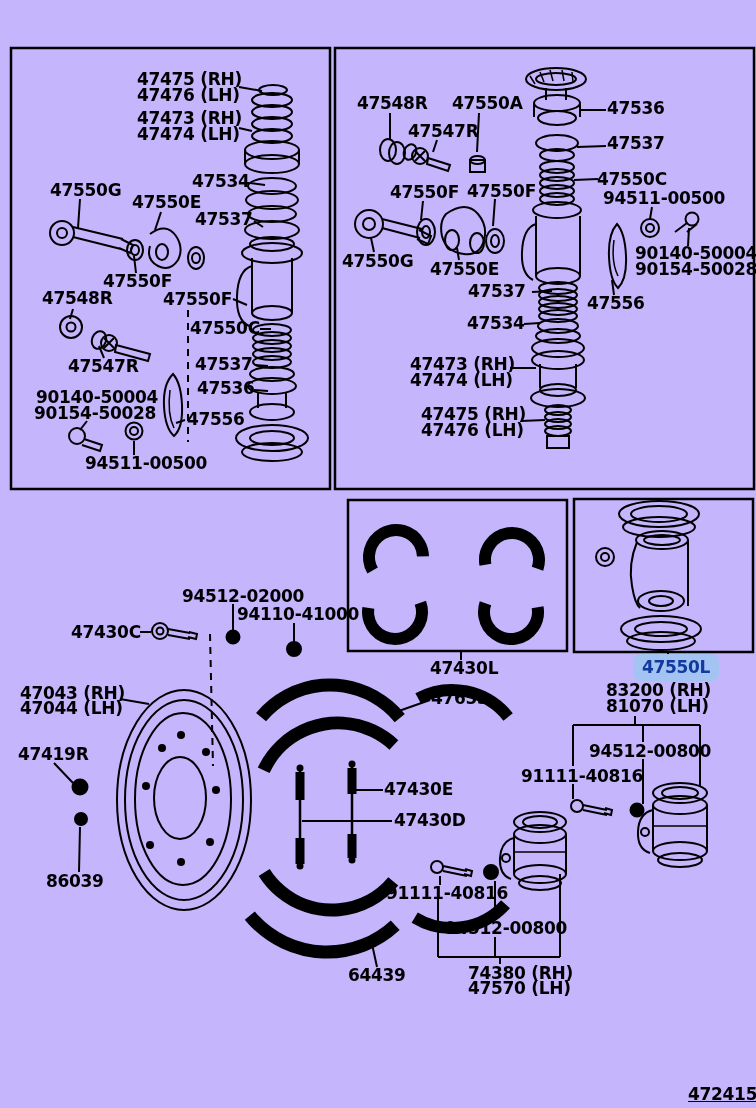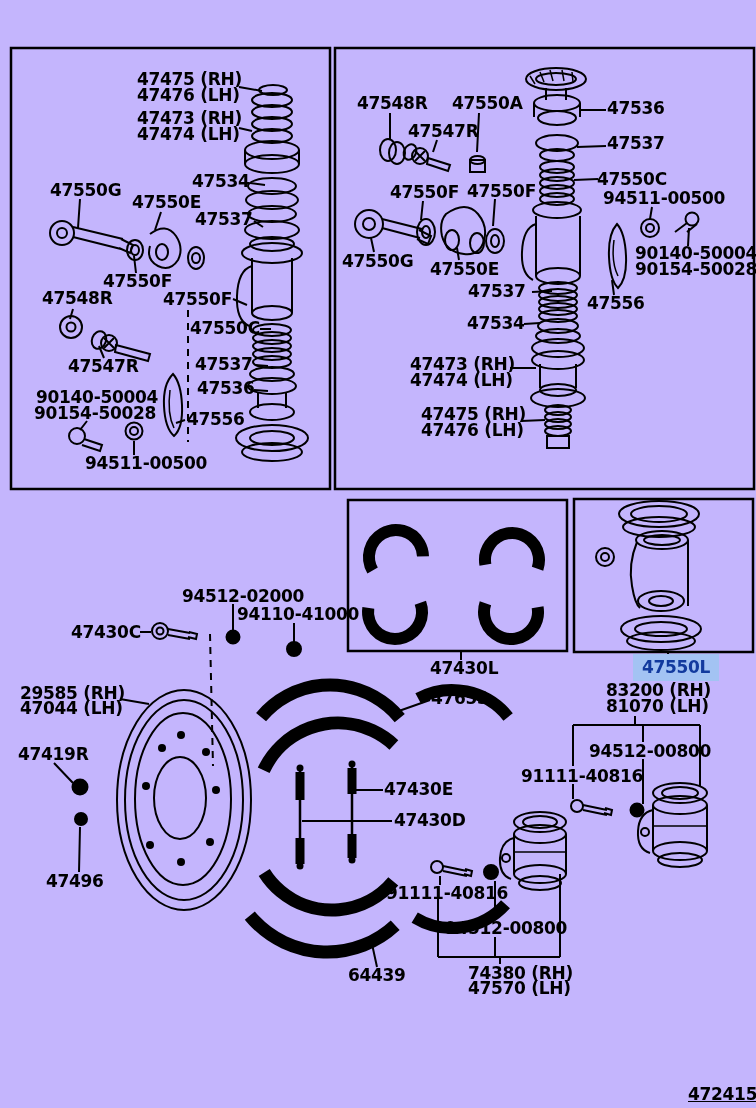--- a/index.html
+++ b/index.html
@@ -310,36 +310,36 @@
 <div class="lb" style="left:430px;top:262px">47550E</div>
 <div class="lb" style="left:468px;top:284px">47537</div>
 <div class="lb" style="left:587px;top:296px">47556</div>
 <div class="lb" style="left:467px;top:316px">47534</div>
 <div class="lb pair r" style="left:410px;top:357px">47473 (RH)</div>
 <div class="lb pair r" style="left:410px;top:373px">47474 (LH)</div>
 <div class="lb pair r" style="left:421px;top:407px">47475 (RH)</div>
 <div class="lb pair r" style="left:421px;top:423px">47476 (LH)</div>
 
 <div class="lb" style="left:430px;top:661px">47430L</div>
-<div class="hl" style="background-color: rgb(163, 195, 243); color: rgb(18, 58, 158);">47550L</div>
+<div class="hl" style="background-color: rgb(163, 195, 243); color: rgb(18, 58, 158); border-radius: 8px;">47550L</div>
 <div class="lb" style="left:606px;top:683px">83200 (RH)</div>
 <div class="lb" style="left:606px;top:699px">81070 (LH)</div>
 
 <div class="lb" style="left:182px;top:589px">94512-02000</div>
 <div class="lb" style="left:237px;top:607px">94110-41000</div>
 <div class="lb" style="left:71px;top:625px">47430C</div>
-<div class="lb pair r" style="left:20px;top:686px">29585 (RH)</div>
+<div class="lb pair r" style="left:20px;top:686px">47043 (RH)</div>
 <div class="lb pair r" style="left:20px;top:701px">47044 (LH)</div>
 <div class="lb" style="left:431px;top:691px">47653</div>
 <div class="lb" style="left:18px;top:747px">47419R</div>
 <div class="lb" style="left:384px;top:782px">47430E</div>
 <div class="lb" style="left:394px;top:813px">47430D</div>
 <div class="lb" style="left:589px;top:744px">94512-00800</div>
 <div class="lb" style="left:521px;top:769px">91111-40816</div>
-<div class="lb" style="left:46px;top:874px">47496</div>
+<div class="lb" style="left:46px;top:874px">86039</div>
 <div class="lb" style="left:386px;top:886px">91111-40816</div>
 <div class="lb" style="left:445px;top:921px">94512-00800</div>
 <div class="lb" style="left:348px;top:968px">64439</div>
 <div class="lb pair r" style="left:468px;top:966px">74380 (RH)</div>
 <div class="lb pair r" style="left:468px;top:981px">47570 (LH)</div>
 
 <div class="ft">472415</div>
 
 </div>
 

